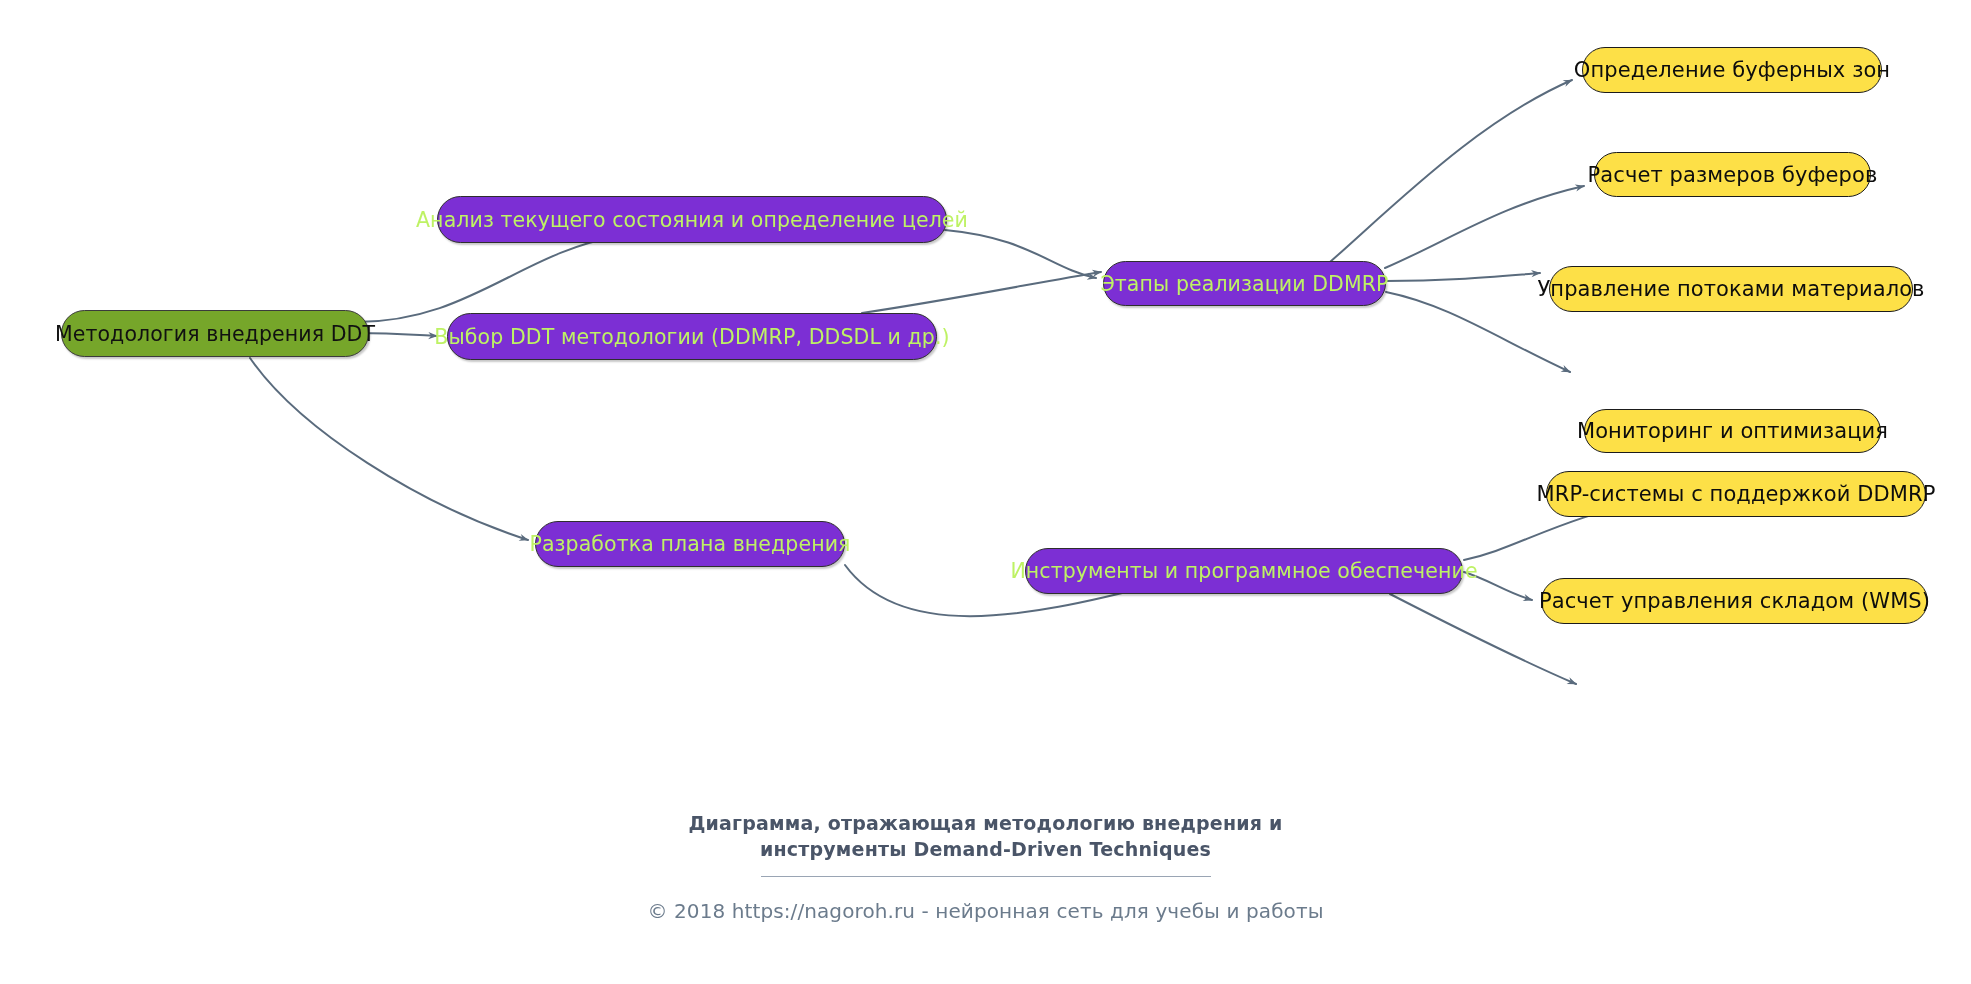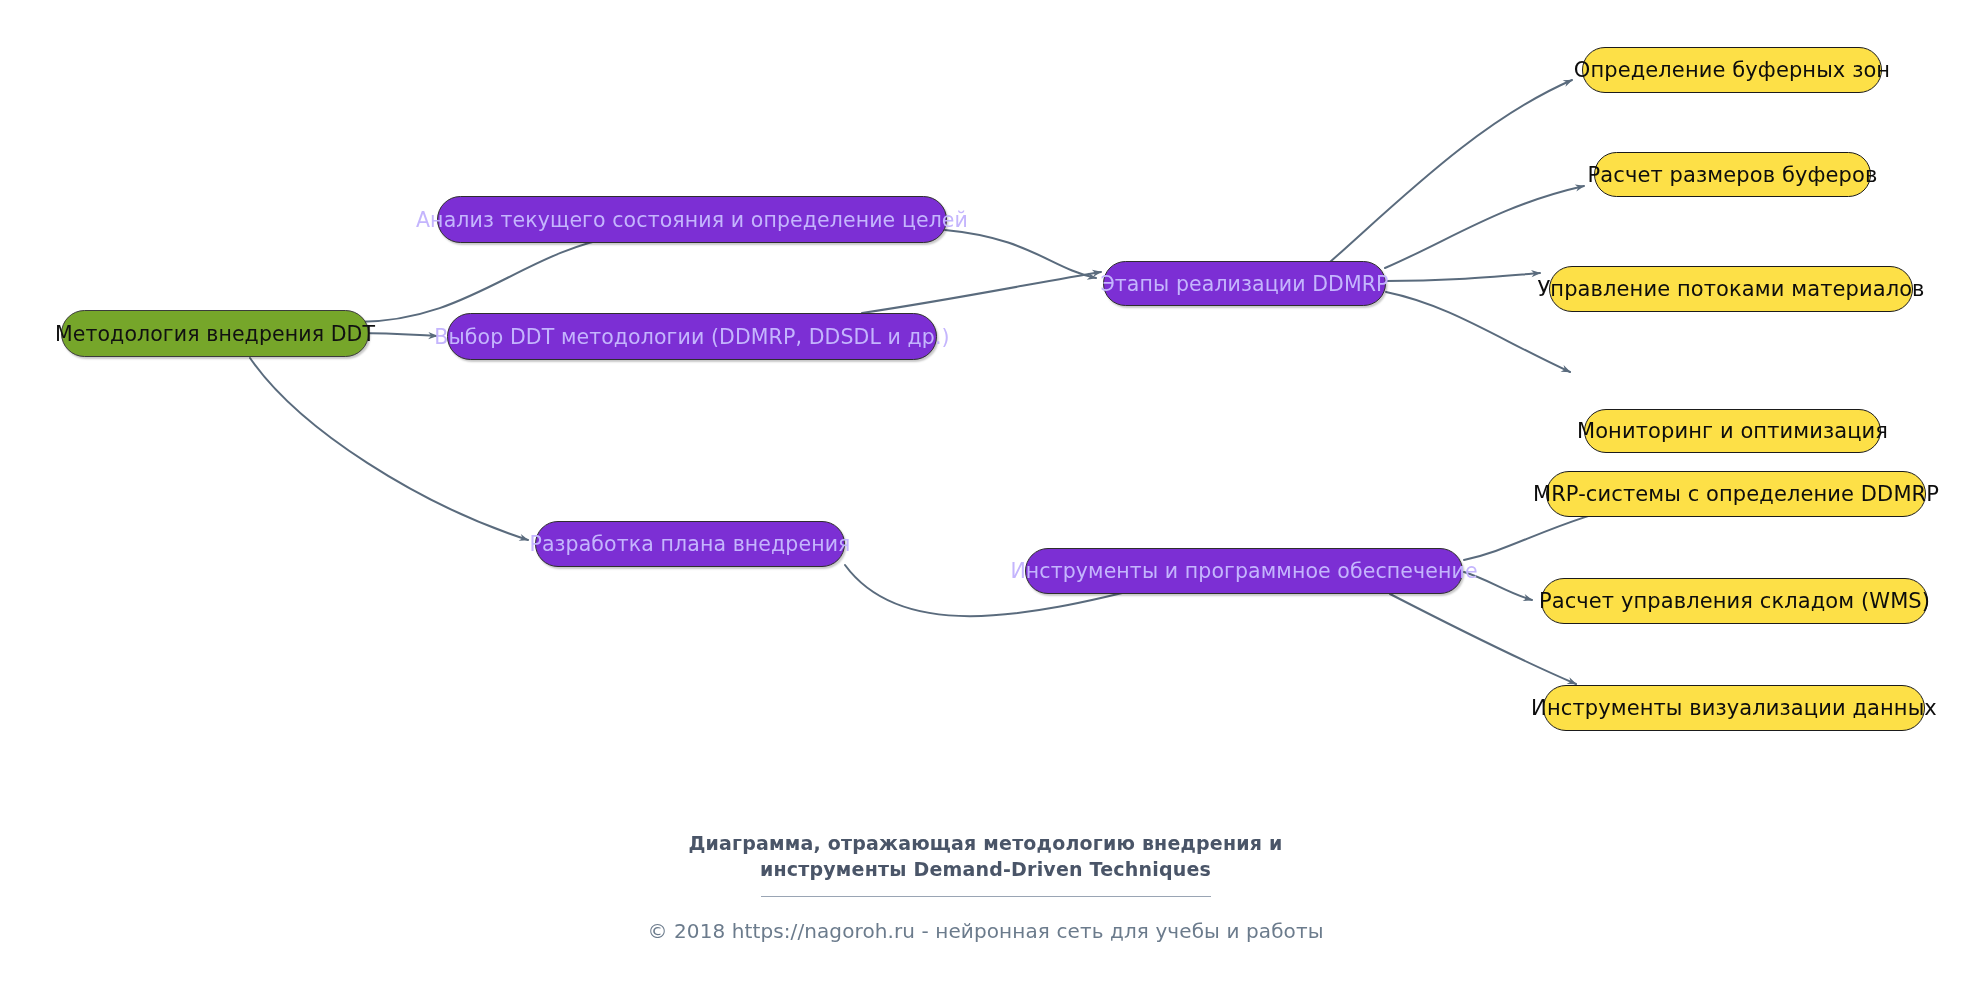--- a/index.html
+++ b/index.html
@@ -42,21 +42,21 @@
   .node-root {
     background: #76a62a;
     border: 1.6px solid #3b3b3b;
     color: #111111;
     font-size: 20.5px;
     box-shadow: 1.5px 2px 2px rgba(0,0,0,0.22);
   }
   .node-branch {
     background: #7c2fd4;
     border: 1.6px solid #2e2e2e;
-    color: #c4b5fd;
+    color: #bef264;
     font-size: 20.5px;
     box-shadow: 1.5px 2px 2px rgba(0,0,0,0.22);
   }
   .node-leaf {
     background: #fde047;
     border: 1.7px solid #1b1b1b;
     color: #0d0d0d;
     font-size: 21px;
   }
   .caption-block {
@@ -162,31 +162,28 @@
 
   <div class="node node-leaf" style="left:1549px; top:266px; width:364px; height:46px;">
     <span>Управление потоками материалов</span>
   </div>
 
   <div class="node node-leaf" style="left:1584px; top:365px; width:297px; height:44px;margin-top:44px;">
     <span>Мониторинг и оптимизация</span>
   </div>
 
   <div class="node node-leaf" style="left:1546px; top:471px; width:380px; height:46px;">
-    <span>MRP-системы с определение DDMRP</span>
+    <span>MRP-системы с поддержкой DDMRP</span>
   </div>
 
   <div class="node node-leaf" style="left:1541px; top:578px; width:387px; height:46px;">
     <span>Расчет управления складом (WMS)</span>
   </div>
 
-  <div class="node node-leaf" style="left:1543px; top:685px; width:382px; height:46px;">
-    <span>Инструменты визуализации данных</span>
-  </div>
 
-  <div class="caption-block" style="top:810px;margin-top:20px;">
+  <div class="caption-block" style="top:810px;">
     <div class="caption-title">Диаграмма, отражающая методологию внедрения и</div>
     <div class="caption-title">инструменты Demand-Driven Techniques</div>
     <div class="caption-rule"></div>
     <div class="caption-credit">© 2018 https://nagoroh.ru - нейронная сеть для учебы и работы</div>
   </div>
 
 </div>
 
 </body></html>

